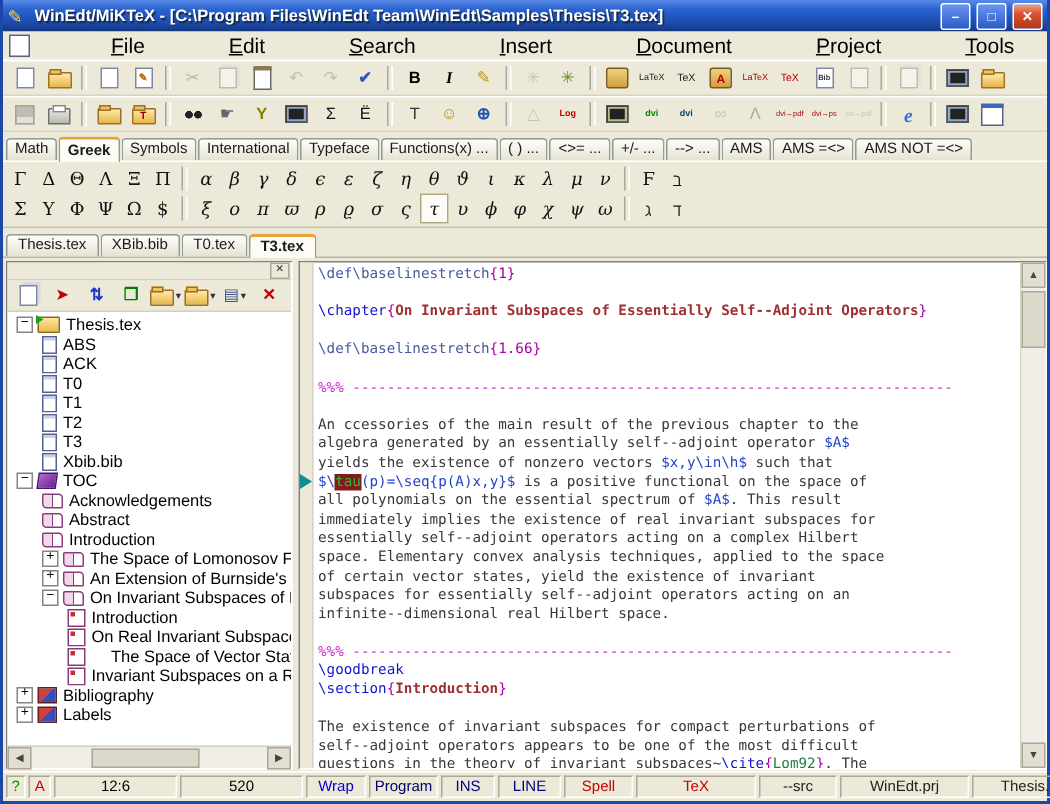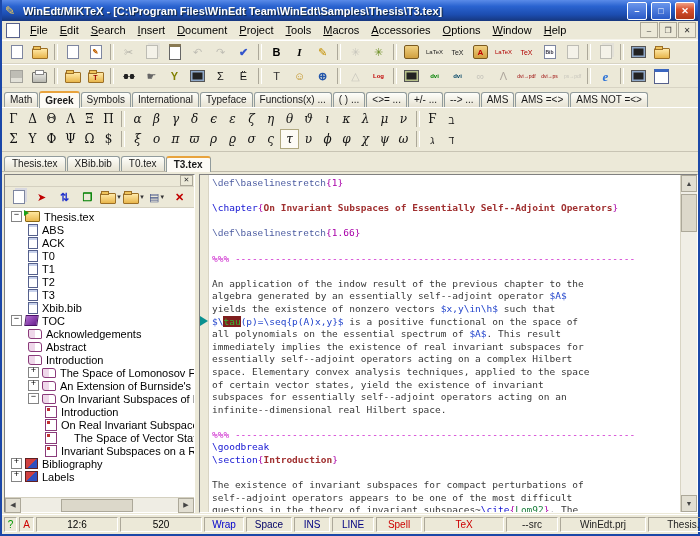--- a/index.html
+++ b/index.html
@@ -12,21 +12,21 @@
   .title-text{font-size:11px;font-weight:bold;flex:1;white-space:nowrap;overflow:hidden;
     text-shadow:1px 1px 1px #123;}
   .app-icon{width:14px;height:14px;font-size:12px;line-height:14px;color:#FFD34D;flex:none;}
   .win-btn{width:18px;height:16px;flex:none;border-radius:2px;border:1px solid #fff;
     display:flex;align-items:center;justify-content:center;color:#fff;font-size:9px;font-weight:bold;
     background:linear-gradient(#6A96EC,#2B5BC8);}
   .win-btn.close{background:linear-gradient(#F0A086,#D8502E 40%,#B03818);}
   
   .menubar{height:18px;flex:none;display:flex;align-items:center;background:#ECE9D8;padding:0 2px;
     border-bottom:1px solid #F6F4EC;}
-  .menu-item{font-size:11px;padding:1px 6px;color:#000;}
+  .menu-item{font-size:14px;padding:1px 6px;color:#000;margin-left:44px;}
   .menu-item u{text-decoration:underline;}
   .mdi-icon{width:12px;height:13px;background:#fff;border:1px solid #56618C;margin:0 4px 0 2px;flex:none;}
   .mdi-ctrls{margin-left:auto;display:flex;gap:1px;}
   .mdi-btn{width:16px;height:14px;border:1px solid #ACA899;background:#ECE9D8;font-size:8px;
     display:flex;align-items:center;justify-content:center;color:#333;}
   
   .toolbar{height:22px;flex:none;display:flex;align-items:center;padding:0 3px;
     border-top:1px solid #FFFFFF;border-bottom:1px solid #D8D4C4;background:#ECE9D8;}
   .tbtn{width:23px;height:20px;display:flex;align-items:center;justify-content:center;flex:none;position:relative;}
   .tbtn .glyph{font-size:11px;line-height:1;white-space:pre;}
@@ -91,21 +91,21 @@
   .ti-lbl{width:11px;height:9px;background:linear-gradient(135deg,#D04040 50%,#3050C0 50%);border:1px solid #602020;}
   .hscroll{height:14px;flex:none;background:#EFEDE4;display:flex;align-items:center;border-top:1px solid #D4D0C0;}
   .sbtn{width:14px;height:13px;background:#E2DFD2;border:1px solid #ACA899;font-size:7px;display:flex;align-items:center;justify-content:center;color:#444;flex:none;}
   .hthumb{width:70px;height:11px;background:#DCD8CA;border:1px solid #ACA899;margin-left:40px;}
   .splitter{width:4px;flex:none;}
   .editor-wrap{flex:1;display:flex;margin:2px 0 1px 0;border:1px solid;border-color:#808080 #FFF #FFF #808080;background:#fff;min-width:0;min-height:0;}
   .gutter{width:8px;flex:none;background:#ECE9D8;border-right:1px solid #D8D4C4;position:relative;}
   .marker{position:absolute;left:0;width:0;height:0;border:5px solid transparent;border-left:8px solid #0A9090;}
   .editor{flex:1;overflow:hidden;padding:2px 0 0 3px;min-width:0;}
   .eline{height:12.6px;font-family:"DejaVu Sans Mono",monospace;font-size:9.5px;white-space:pre;}
-  .s-def{color:#4A5AA0;font-family:Liberation Mono, monospace;} .s-cmd{color:#1414D2;} .s-br{color:#A800A8;}
+  .s-def{color:#4A5AA0;} .s-cmd{color:#1414D2;} .s-br{color:#A800A8;}
   .s-arg{color:#A03030;font-weight:bold;} .s-com{color:#CC22CC;}
   .s-txt{color:#383838;} .s-math{color:#2244CC;}
   .s-sel{background:#7f1d1d;color:#33BB33;}
   .s-link{color:#1F8040;border-bottom:1px solid #B05050;text-decoration:underline;}
   .vscroll{width:16px;flex:none;display:flex;flex-direction:column;background:#F0EEE6;border-left:1px solid #D8D4C4;}
   .vbtn{height:15px;flex:none;background:#E2DFD2;border:1px solid #ACA899;font-size:7px;display:flex;align-items:center;justify-content:center;color:#444;}
   .vthumb{height:36px;margin-top:2px;background:#DCD8CA;border:1px solid #ACA899;flex:none;}
   
   .statusbar{height:17px;flex:none;display:flex;align-items:center;background:#ECE9D8;padding:1px 0 1px 2px;border-top:1px solid #fff;}
   .sb-cell{height:13px;border:1px solid;border-color:#ACA899 #FFF #FFF #ACA899;display:flex;align-items:center;justify-content:center;
@@ -550,21 +550,21 @@
       </div>
       <div class="editor" id="editor">
           <div class="eline"><span class="s-def">\def\baselinestretch</span><span class="s-br">{1}</span></div>
           <div class="eline"> </div>
           <div class="eline"><span class="s-cmd">\chapter</span><span class="s-br">{</span><span class="s-arg">On Invariant Subspaces of Essentially Self--Adjoint Operators</span><span class="s-br">}</span></div>
           <div class="eline"> </div>
           <div class="eline"><span class="s-def">\def\baselinestretch</span><span class="s-br">{1.66}</span></div>
           <div class="eline"> </div>
           <div class="eline"><span class="s-com">%%% ----------------------------------------------------------------------</span></div>
           <div class="eline"> </div>
-          <div class="eline"><span class="s-txt">An application of the indow result of the previous chapter to the</span></div>
+          <div class="eline"><span class="s-txt">An ccessories of the main result of the previous chapter to the</span></div>
           <div class="eline"><span class="s-txt">algebra generated by an essentially self--adjoint operator </span><span class="s-math">$A$</span></div>
           <div class="eline"><span class="s-txt">yields the existence of nonzero vectors </span><span class="s-math">$x,y\in\h$</span><span class="s-txt"> such that</span></div>
           <div class="eline"><span class="s-math">$\</span><span class="s-sel">tau</span><span class="s-math">(p)=\seq{p(A)x,y}$</span><span class="s-txt"> is a positive functional on the space of</span></div>
           <div class="eline"><span class="s-txt">all polynomials on the essential spectrum of </span><span class="s-math">$A$</span><span class="s-txt">. This result</span></div>
           <div class="eline"><span class="s-txt">immediately implies the existence of real invariant subspaces for</span></div>
           <div class="eline"><span class="s-txt">essentially self--adjoint operators acting on a complex Hilbert</span></div>
           <div class="eline"><span class="s-txt">space. Elementary convex analysis techniques, applied to the space</span></div>
           <div class="eline"><span class="s-txt">of certain vector states, yield the existence of invariant</span></div>
           <div class="eline"><span class="s-txt">subspaces for essentially self--adjoint operators acting on an</span></div>
           <div class="eline"><span class="s-txt">infinite--dimensional real Hilbert space.</span></div>
@@ -584,21 +584,21 @@
       </div>
     </div>
   </div>
 
   <div class="statusbar" id="statusbar">
       <span class="sb-cell" style="width: 11px; color: rgb(0, 153, 0);">?</span>
       <span class="sb-cell" style="width: 13px; color: rgb(204, 0, 0);">A</span>
       <span class="sb-cell" style="width: 80px;">12:6</span>
       <span class="sb-cell" style="width: 80px;">520</span>
       <span class="sb-cell" style="width: 38px; color: rgb(0, 0, 204);">Wrap</span>
-      <span class="sb-cell" style="width: 44px; color: rgb(0, 0, 102);">Space</span>
+      <span class="sb-cell" style="width: 44px; color: rgb(0, 0, 102);">Program</span>
       <span class="sb-cell" style="width: 34px; color: rgb(0, 0, 128);">INS</span>
       <span class="sb-cell" style="width: 40px; color: rgb(0, 0, 128);">LINE</span>
       <span class="sb-cell" style="width: 44px; color: rgb(204, 0, 0);">Spell</span>
       <span class="sb-cell" style="width: 78px; color: rgb(204, 0, 0);">TeX</span>
       <span class="sb-cell" style="width: 50px; color: rgb(34, 34, 34);">--src</span>
       <span class="sb-cell" style="width: 84px; color: rgb(34, 34, 34);">WinEdt.prj</span>
       <span class="sb-cell" style="width: 82px; color: rgb(34, 34, 34);">Thesis.tex</span>
       <span class="grip"></span>
     </div>
 </div>

